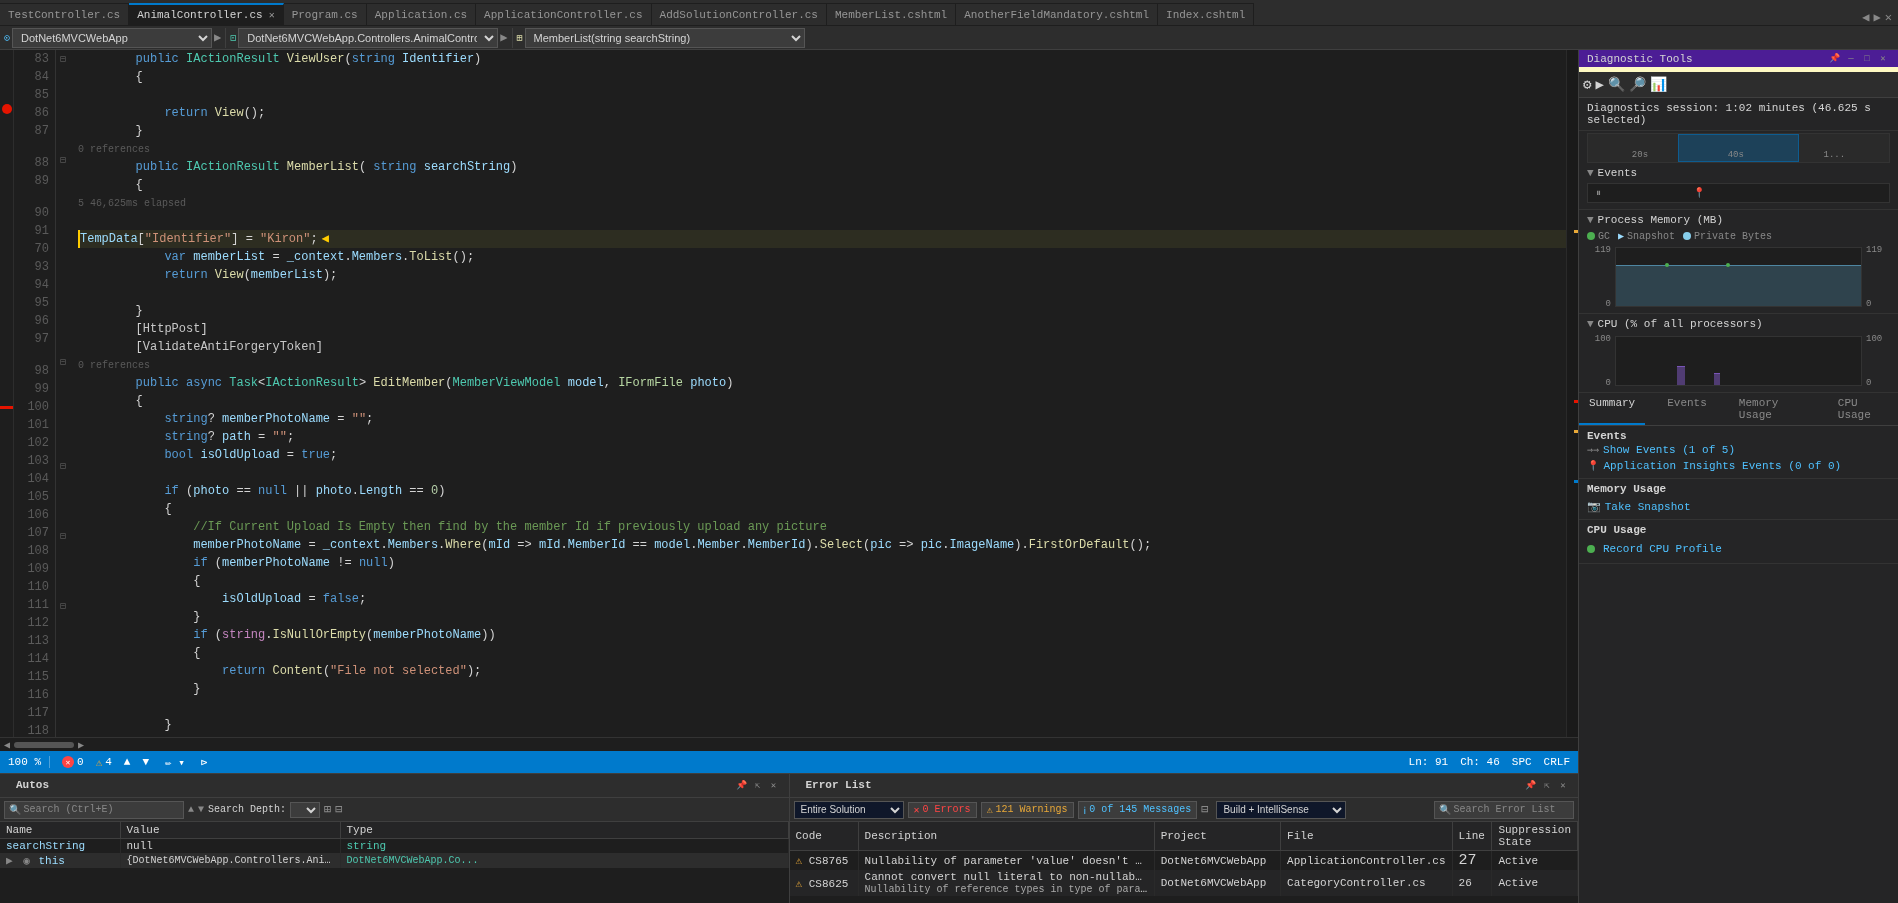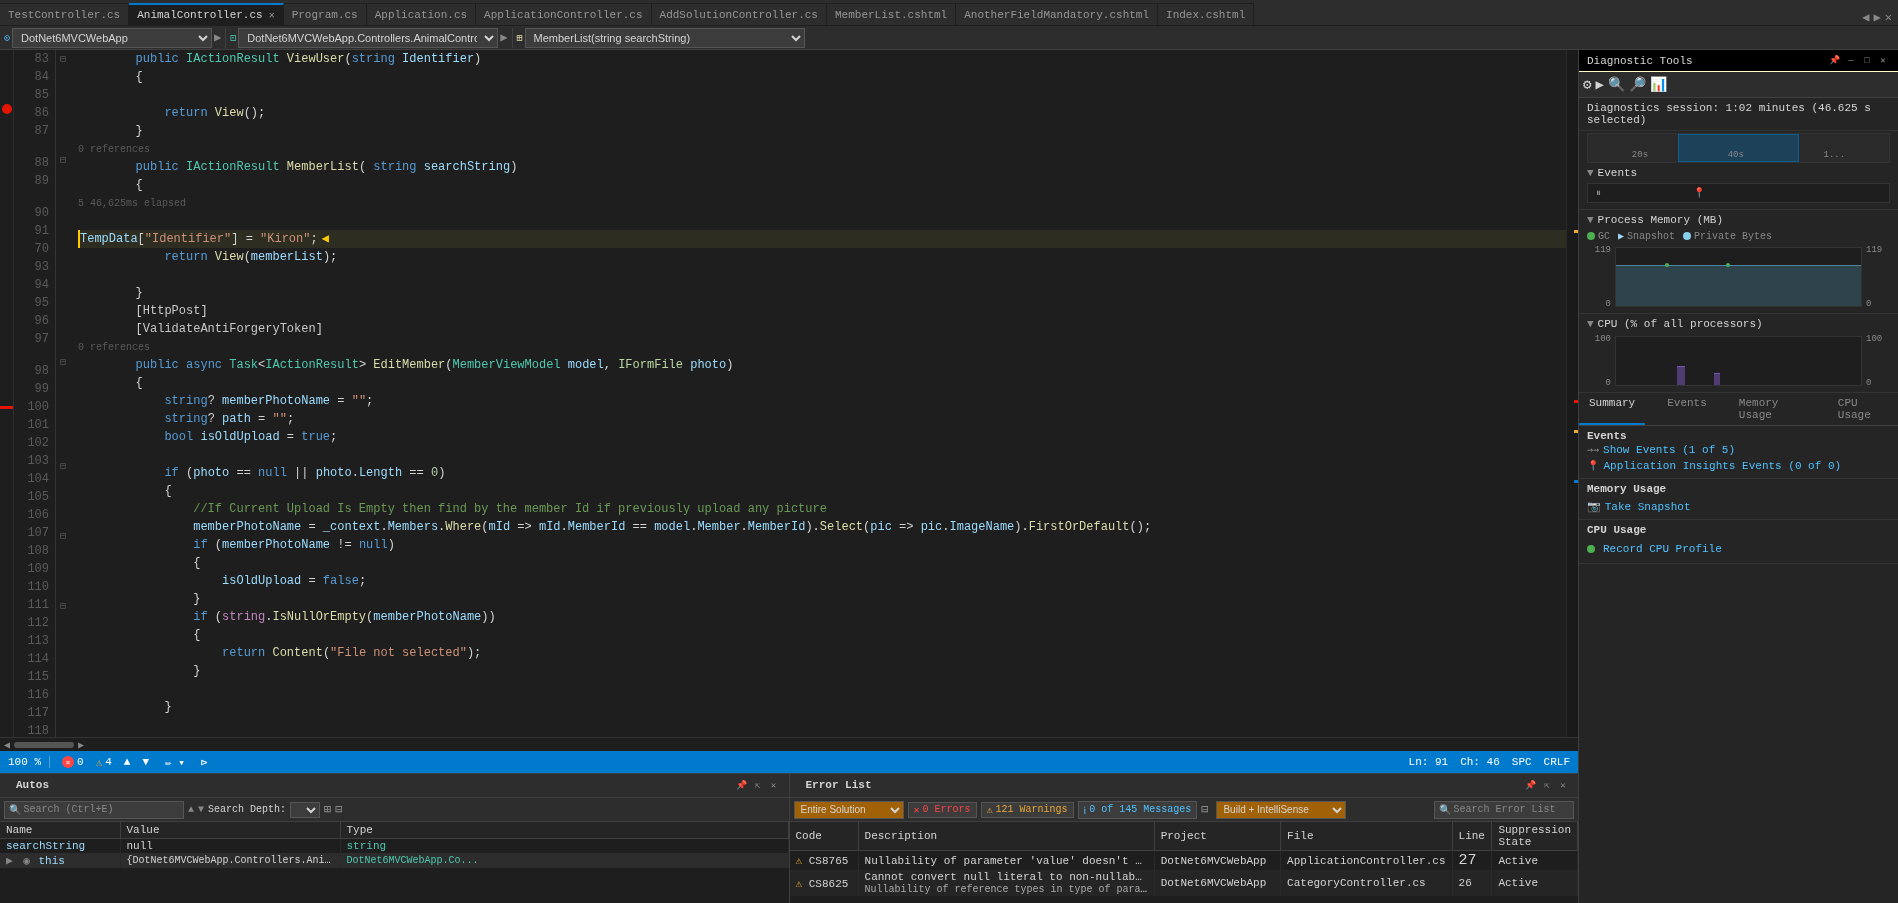--- a/index.html
+++ b/index.html
@@ -42,21 +42,21 @@
     .panel-toolbar { height: 24px; background: #2d2d2d; display: flex; align-items: center; padding: 0 4px; gap: 4px; border-bottom: 1px solid #3f3f3f; }
     .small-btn { background: #3c3c3c; border: 1px solid #555; color: #d4d4d4; font-size: 10px; height: 16px; padding: 0 4px; cursor: pointer; }
     .panel-table { flex: 1; overflow: hidden; }
     .panel-table table { width: 100%; border-collapse: collapse; }
     .panel-table th { background: #252526; color: #d4d4d4; font-size: 11px; padding: 2px 6px; border-bottom: 1px solid #3f3f3f; border-right: 1px solid #3f3f3f; text-align: left; font-weight: normal; }
     .panel-table td { font-size: 11px; padding: 1px 6px; border-right: 1px solid #2a2a2a; color: #d4d4d4; white-space: nowrap; overflow: hidden; text-overflow: ellipsis; max-width: 200px; }
     .panel-table tr:nth-child(even) { background: #252526; }
 
     
     .diagnostics-panel { width: 320px; background: #252526; border-left: 1px solid #3f3f3f; display: flex; flex-direction: column; overflow: hidden; }
-    .diag-header { height: 22px; background: #000000; display: flex; align-items: center; padding: 0 8px; border-bottom: 1px solid #fef9c3; font-size: 11px; color: #d4d4d4; }
+    .diag-header { height: 22px; background: #4c1d95; display: flex; align-items: center; padding: 0 8px; border-bottom: 5px solid #fef9c3; font-size: 11px; color: #d4d4d4; }
     .diag-toolbar { height: 26px; background: #2d2d2d; display: flex; align-items: center; padding: 0 4px; gap: 4px; border-bottom: 1px solid #3f3f3f; }
     .diag-section { padding: 4px 8px; font-size: 11px; border-bottom: 1px solid #333; }
     .diag-section-title { color: #d4d4d4; display: flex; align-items: center; gap: 4px; margin-bottom: 4px; }
     .chart-area { height: 60px; background: #1e1e1e; border: 1px solid #333; position: relative; margin: 2px 0; }
     .legend { display: flex; gap: 8px; font-size: 10px; align-items: center; flex-wrap: wrap; }
     .legend-item { display: flex; align-items: center; gap: 3px; }
     .legend-dot { width: 8px; height: 8px; border-radius: 50%; }
     .diag-link { color: #4fc1ff; cursor: pointer; font-size: 11px; display: flex; align-items: center; gap: 4px; padding: 2px 0; }
     .diag-sub { display: flex; align-items: center; gap: 8px; padding: 2px 0; }
     .circle-green { width: 8px; height: 8px; border-radius: 50%; background: #4caf50; }
@@ -68,21 +68,21 @@
     ::-webkit-scrollbar { width: 8px; height: 8px; }
     ::-webkit-scrollbar-track { background: #1e1e1e; }
     ::-webkit-scrollbar-thumb { background: #555; }
 
     
     .h-scroll { height: 14px; background: #1e1e1e; border-top: 1px solid #333; display: flex; align-items: center; padding: 0 4px; }
 
     .panel-window-controls { margin-left: auto; display: flex; gap: 2px; }
     .win-btn { width: 14px; height: 14px; font-size: 9px; color: #888; cursor: pointer; display: flex; align-items: center; justify-content: center; }
 
-    .error-toolbar-select { background: #a16207; color: #d4d4d4; border: 1px solid #555; font-size: 10px; height: 18px; padding: 0 2px; }
+    .error-toolbar-select { background: #0f172a; color: #d4d4d4; border: 1px solid #555; font-size: 10px; height: 18px; padding: 0 2px; }
 
     .count-badge { background: #3c3c3c; border: 1px solid #555; padding: 1px 5px; font-size: 10px; display: flex; align-items: center; gap: 3px; }
     .count-badge.errors { color: #f44; }
     .count-badge.warnings { color: #e8a838; }
     .count-badge.messages { color: #4fc1ff; }
 
     
     .editor-right-margin { width: 12px; background: #1a1a1a; border-left: 1px solid #2a2a2a; position: relative; }
     .margin-marker { position: absolute; right: 0; width: 4px; height: 3px; }
 
@@ -254,20 +254,21 @@
           <div class="code-line">        {</div>
           <div class="code-line"></div>
           <div class="code-line">            <span style="color:#569cd6">return</span> <span style="color:#dcdcaa">View</span>();</div>
           <div class="code-line">        }</div>
           <div class="code-line" style="height:14px;"><span style="color:#5a5a5a;font-size:10px;">0 references</span></div>
           <div class="code-line">        <span style="color:#569cd6">public</span> <span style="color:#4ec9b0">IActionResult</span> <span style="color:#dcdcaa">MemberList</span>( <span style="color:#569cd6">string</span> <span style="color:#9cdcfe">searchString</span>)</div>
           <div class="code-line">        {</div>
           <div class="code-line" style="height:14px;"><span style="color:#5a5a5a;font-size:10px;">5 46,625ms elapsed</span></div>
           <div class="code-line"></div>
           <div class="code-line current" style="background:rgba(255,255,80,0.07);"><span style="color:#9cdcfe">TempData</span>[<span style="color:#ce9178">"Identifier"</span>] = <span style="color:#ce9178">"Kiron"</span>;<span style="color:#ffcc00;margin-left:4px;">◀</span></div>
+          <div class="code-line">            <span style="color:#569cd6">var</span> <span style="color:#9cdcfe">memberList</span> = <span style="color:#9cdcfe">_context</span>.<span style="color:#9cdcfe">Members</span>.<span style="color:#dcdcaa">ToList</span>();</div>
           <div class="code-line">            <span style="color:#569cd6">return</span> <span style="color:#dcdcaa">View</span>(<span style="color:#9cdcfe">memberList</span>);</div>
           <div class="code-line"></div>
           <div class="code-line">        }</div>
           <div class="code-line">        [<span style="color:#c8c8c8">HttpPost</span>]</div>
           <div class="code-line">        [<span style="color:#c8c8c8">ValidateAntiForgeryToken</span>]</div>
           <div class="code-line" style="height:14px;"><span style="color:#5a5a5a;font-size:10px;">0 references</span></div>
           <div class="code-line">        <span style="color:#569cd6">public</span> <span style="color:#569cd6">async</span> <span style="color:#4ec9b0">Task</span>&lt;<span style="color:#4ec9b0">IActionResult</span>&gt; <span style="color:#dcdcaa">EditMember</span>(<span style="color:#4ec9b0">MemberViewModel</span> <span style="color:#9cdcfe">model</span>, <span style="color:#b8d7a3">IFormFile</span> <span style="color:#9cdcfe">photo</span>)</div>
           <div class="code-line">        {</div>
           <div class="code-line">            <span style="color:#569cd6">string</span>? <span style="color:#9cdcfe">memberPhotoName</span> = <span style="color:#ce9178">""</span>;</div>
           <div class="code-line">            <span style="color:#569cd6">string</span>? <span style="color:#9cdcfe">path</span> = <span style="color:#ce9178">""</span>;</div>

